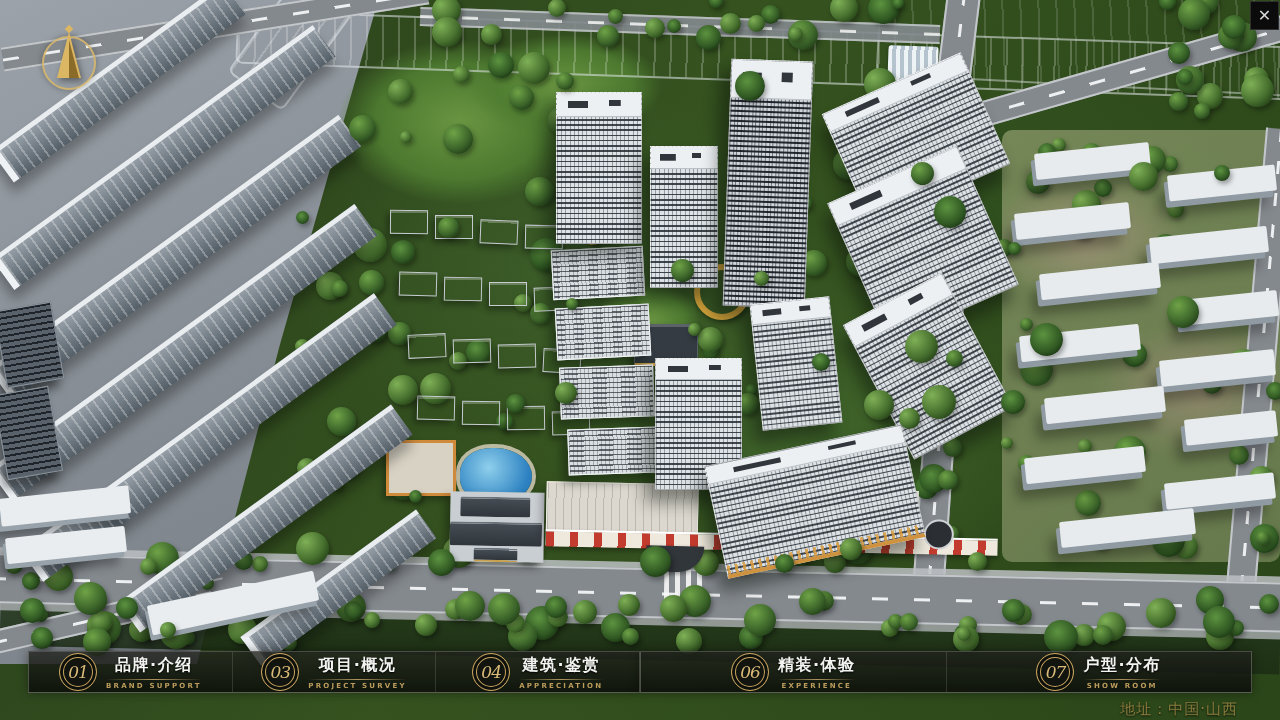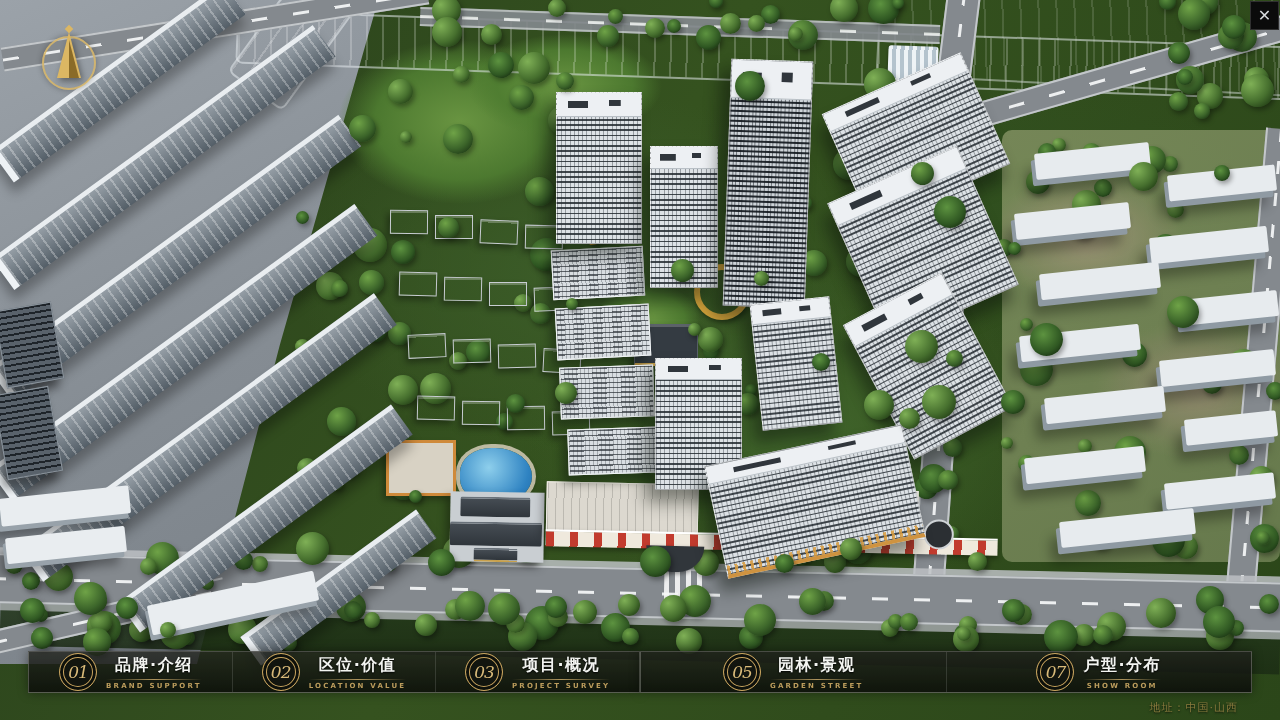--- a/index.html
+++ b/index.html
@@ -134,21 +134,21 @@
     display:flex;flex-direction:column;align-items:center;justify-content:center;}
   .seal{width:34px;height:34px;background:#878d93;display:flex;align-items:center;justify-content:center;
     clip-path:polygon(30% 0,70% 0,100% 30%,100% 70%,70% 100%,30% 100%,0 70%,0 30%);}
   .seal-inner{width:28px;height:28px;background-color:#14171a;
     clip-path:polygon(30% 0,70% 0,100% 30%,100% 70%,70% 100%,30% 100%,0 70%,0 30%);
     background-image:repeating-linear-gradient(0deg,rgba(150,156,162,.8) 0 2px,transparent 2px 5px),
       repeating-linear-gradient(90deg,rgba(150,156,162,.6) 0 2px,transparent 2px 5px);}
   .logo-name{margin-top:5px;color:#d9b96f;font-size:20px;letter-spacing:5px;text-indent:5px;
     font-family:"DejaVu Serif","Liberation Serif",serif;font-weight:bold;text-shadow:0 0 5px rgba(217,185,111,.45);white-space:nowrap;}
   .logo-sub{margin-top:4px;width:72px;height:3px;border-radius:2px;background:rgba(190,160,90,.35);}
-  .address{position:absolute;right:42px;top:700px;z-index:21;color:#8a7c3e;font-size:11px;
+  .address{position:absolute;right:42px;top:700px;z-index:21;color:#8a7c3e;font-size:15px;
     letter-spacing:1px;text-shadow:0 1px 2px rgba(0,0,0,.8);}
 </style>
 </head>
 <body>
 
 <div class="scene">
 
   <div class="abs ground-left"></div>
   <div class="abs ground-right"></div>
 
@@ -526,48 +526,48 @@
           <span class="badge-num">01</span>
         </div>
       <div class="nav-text">
         <div class="nav-zh">品牌·介绍</div>
         <div class="nav-line"></div>
         <div class="nav-en">BRAND SUPPORT</div>
       </div>
     </div>
     <div class="nav-item">
       <div class="badge">
-          <span class="badge-num">02</span>
-        </div>
-      <div class="nav-text">
-        <div class="nav-zh">区位·价值</div>
-        <div class="nav-line"></div>
-        <div class="nav-en">LOCATION VALUE</div>
-      </div>
-    </div>
-    <div class="nav-item">
-      <div class="badge">
           <span class="badge-num">03</span>
         </div>
       <div class="nav-text">
         <div class="nav-zh">项目·概况</div>
         <div class="nav-line"></div>
         <div class="nav-en">PROJECT SURVEY</div>
       </div>
     </div>
+    <div class="nav-item">
+      <div class="badge">
+          <span class="badge-num">04</span>
+        </div>
+      <div class="nav-text">
+        <div class="nav-zh">建筑·鉴赏</div>
+        <div class="nav-line"></div>
+        <div class="nav-en">APPRECIATION</div>
+      </div>
+    </div>
   </div>
   <div class="nav-strip">
     <div class="nav-item">
       <div class="badge">
-          <span class="badge-num">05</span>
+          <span class="badge-num">06</span>
         </div>
       <div class="nav-text">
-        <div class="nav-zh">园林·景观</div>
+        <div class="nav-zh">精装·体验</div>
         <div class="nav-line"></div>
-        <div class="nav-en">GARDEN STREET</div>
+        <div class="nav-en">EXPERIENCE</div>
       </div>
     </div>
     <div class="nav-item">
       <div class="badge">
           <span class="badge-num">07</span>
         </div>
       <div class="nav-text">
         <div class="nav-zh">户型·分布</div>
         <div class="nav-line"></div>
         <div class="nav-en">SHOW ROOM</div>

